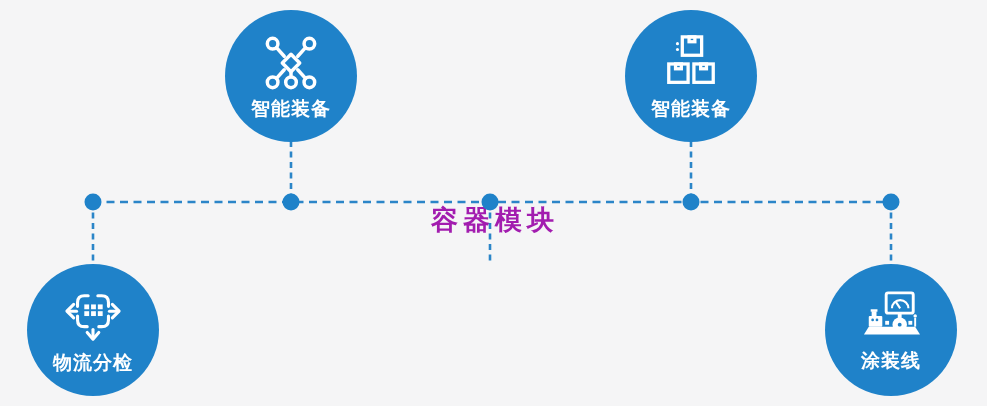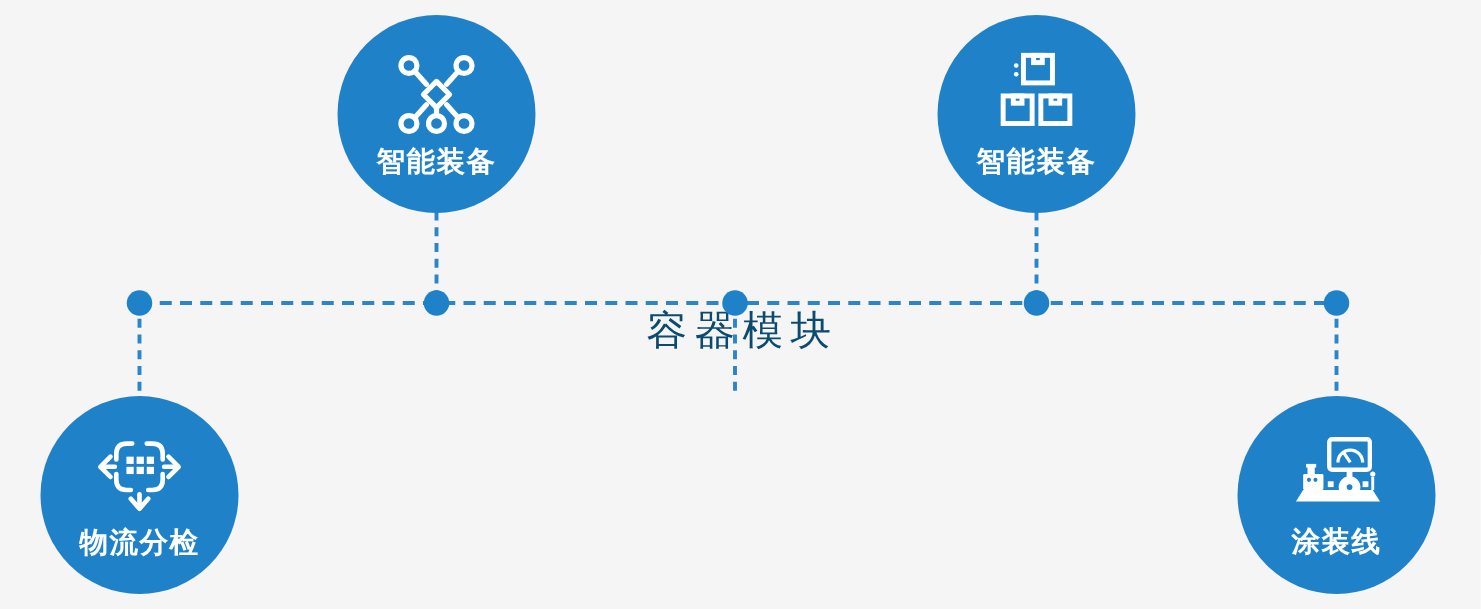--- a/index.html
+++ b/index.html
@@ -12,22 +12,22 @@
     width:987px;height:406px;
     background:#f5f5f6;
     overflow:hidden;
   }
   .watermark{
     position:absolute;
     left:495px;top:202px;
     transform:translateX(-50%);
     font-size:27px;
     letter-spacing:5px;
-    color:#0c4a6e;
-    font-weight:normal;
+    color:#a21caf;
+    font-weight:bold;
     z-index:1;
     user-select:none;
     white-space:nowrap;
   }
   .connectors{
     position:absolute;left:0;top:0;
     z-index:2;
   }
   .node{
     position:absolute;

